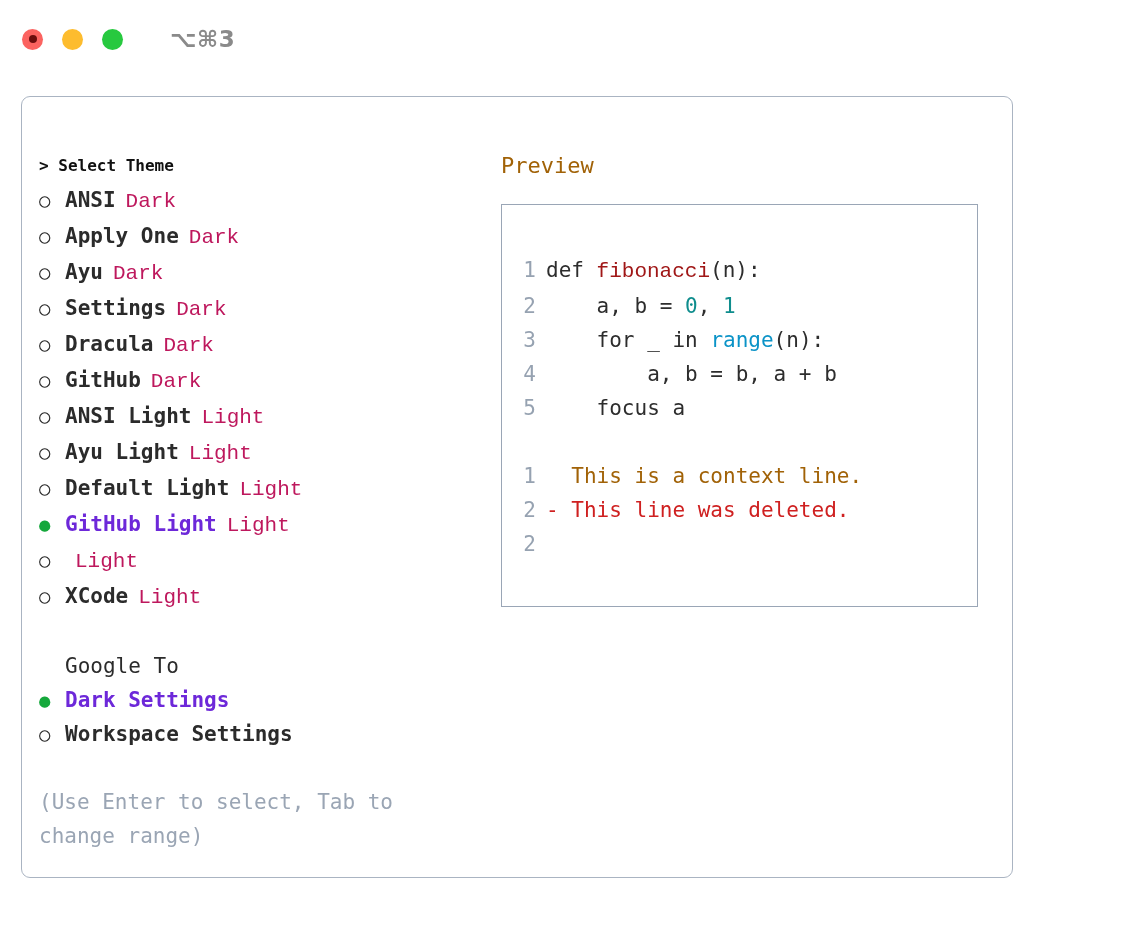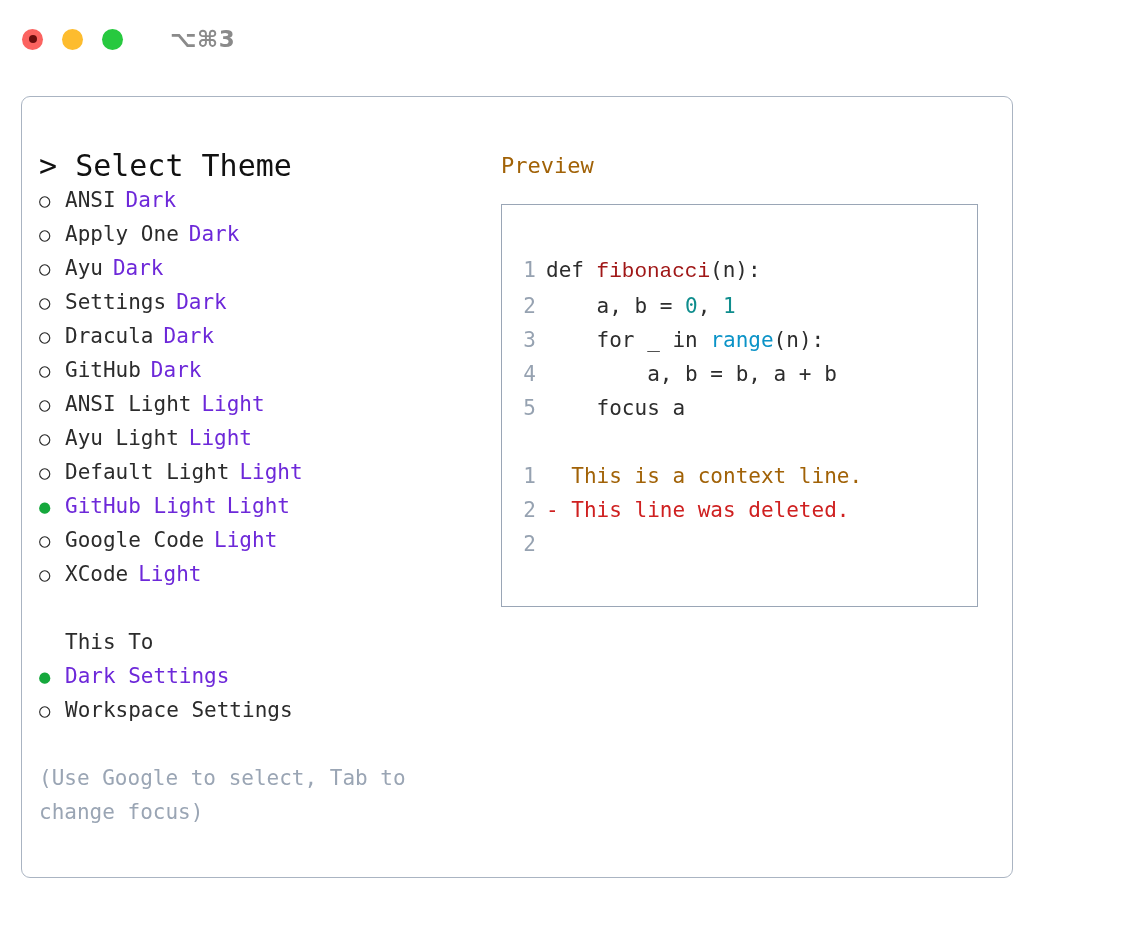--- a/index.html
+++ b/index.html
@@ -88,22 +88,22 @@
   }
 
   
   .left-col {
     position: absolute;
     left: 17px;
     top: 52px;
     width: 440px;
   }
   .panel-title {
-    font-size: 30px;
-    font-weight: 400;
+    font-size: 16px;
+    font-weight: 700;
     color: #111111;
     line-height: 34px;
     white-space: pre;
   }
   .panel-title .caret { color: #111111; }
 
   .opt-row {
     display: flex;
     align-items: baseline;
     font-size: 21px;
@@ -112,24 +112,25 @@
     color: #2b2b2b;
   }
   .marker {
     width: 26px;
     flex: 0 0 26px;
     color: #2b2b2b;
     font-size: 19px;
   }
   .marker.on { color: #15a83c; }
   .opt-row.selected .opt-label { color: #6d28d9; }
-  .opt-label { color: #2b2b2b; }
+  .opt-label { color: #2b2b2b; font-weight: bold; }
   .opt-tag {
-    color: #6d28d9;
+    color: #be185d;
     margin-left: 10px;
+    font-family: Liberation Mono, monospace;
   }
 
   .section-gap { height: 34px; }
 
   .section-head {
     font-size: 21px;
     line-height: 34px;
     color: #2b2b2b;
     padding-left: 26px;
     white-space: pre;
@@ -219,32 +220,32 @@
             <div class="opt-row"><span class="marker">○</span><span class="opt-label">ANSI</span><span class="opt-tag">Dark</span></div>
             <div class="opt-row"><span class="marker">○</span><span class="opt-label">Apply One</span><span class="opt-tag">Dark</span></div>
             <div class="opt-row"><span class="marker">○</span><span class="opt-label">Ayu</span><span class="opt-tag">Dark</span></div>
             <div class="opt-row"><span class="marker">○</span><span class="opt-label">Settings</span><span class="opt-tag">Dark</span></div>
             <div class="opt-row"><span class="marker">○</span><span class="opt-label">Dracula</span><span class="opt-tag">Dark</span></div>
             <div class="opt-row"><span class="marker">○</span><span class="opt-label">GitHub</span><span class="opt-tag">Dark</span></div>
             <div class="opt-row"><span class="marker">○</span><span class="opt-label">ANSI Light</span><span class="opt-tag">Light</span></div>
             <div class="opt-row"><span class="marker">○</span><span class="opt-label">Ayu Light</span><span class="opt-tag">Light</span></div>
             <div class="opt-row"><span class="marker">○</span><span class="opt-label">Default Light</span><span class="opt-tag">Light</span></div>
             <div class="opt-row selected"><span class="marker on">●</span><span class="opt-label">GitHub Light</span><span class="opt-tag">Light</span></div>
-            <div class="opt-row"><span class="marker">○</span><span class="opt-label">Google Code</span><span class="opt-tag">Light</span></div>
+            <div class="opt-row"><span class="marker">○</span><span class="opt-tag">Light</span></div>
             <div class="opt-row"><span class="marker">○</span><span class="opt-label">XCode</span><span class="opt-tag">Light</span></div>
           </div>
 
         <div class="section-gap"></div>
-        <div class="section-head">This To</div>
+        <div class="section-head">Google To</div>
         <div id="apply-list">
             <div class="opt-row selected"><span class="marker on">●</span><span class="opt-label">Dark Settings</span></div>
             <div class="opt-row"><span class="marker">○</span><span class="opt-label">Workspace Settings</span></div>
           </div>
 
-        <div class="hint">(Use Google to select, Tab to change focus)</div>
+        <div class="hint">(Use Enter to select, Tab to change range)</div>
       </div>
 
       <div class="right-col">
         <div class="preview-title">Preview</div>
         <div class="code-panel">
           <div id="code-block">
               <div class="code-line"><span class="lnum">1</span><span class="ltext"><span class="tok-kw">def </span><span class="tok-fn">fibonacci</span><span class="tok-plain">(n):</span></span></div>
               <div class="code-line"><span class="lnum">2</span><span class="ltext"><span class="tok-plain">    a, b = </span><span class="tok-num">0</span><span class="tok-plain">, </span><span class="tok-num">1</span></span></div>
               <div class="code-line"><span class="lnum">3</span><span class="ltext"><span class="tok-plain">    for _ in </span><span class="tok-builtin">range</span><span class="tok-plain">(n):</span></span></div>
               <div class="code-line"><span class="lnum">4</span><span class="ltext"><span class="tok-plain">        a, b = b, a + b</span></span></div>

